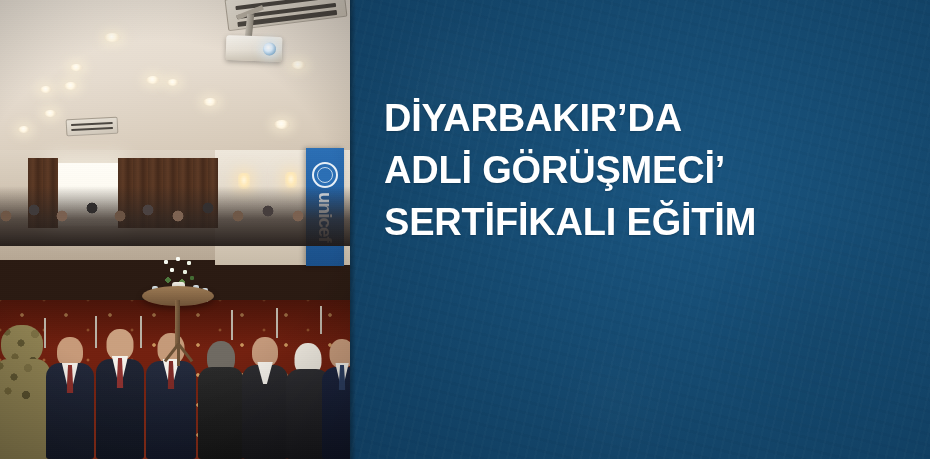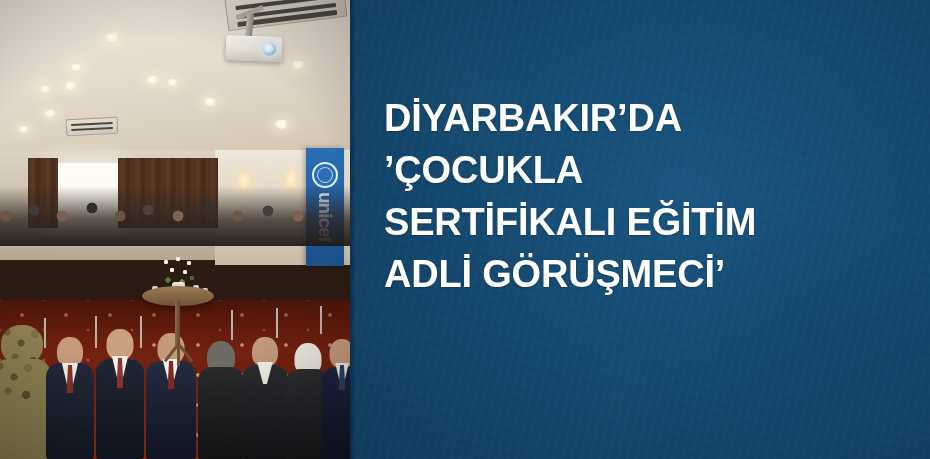--- a/index.html
+++ b/index.html
@@ -496,19 +496,18 @@
     <div class="photo-grain"></div>
     <div class="photo-vignette"></div>
   </div>
 
   <div class="panel">
     <div class="panel-tex"></div>
     <div class="panel-edge"></div>
 
     <h1 class="headline">
       <span class="ln">DİYARBAKIR’DA</span>
-      <span class="ln">’ÇOCUKLA</span>
+      <span class="ln">ADLİ GÖRÜŞMECİ’</span>
       <span class="ln">SERTİFİKALI EĞİTİM</span>
-      <span class="ln">ADLİ GÖRÜŞMECİ’</span>
     </h1>
   </div>
 
 </div>
 
 </body></html>

